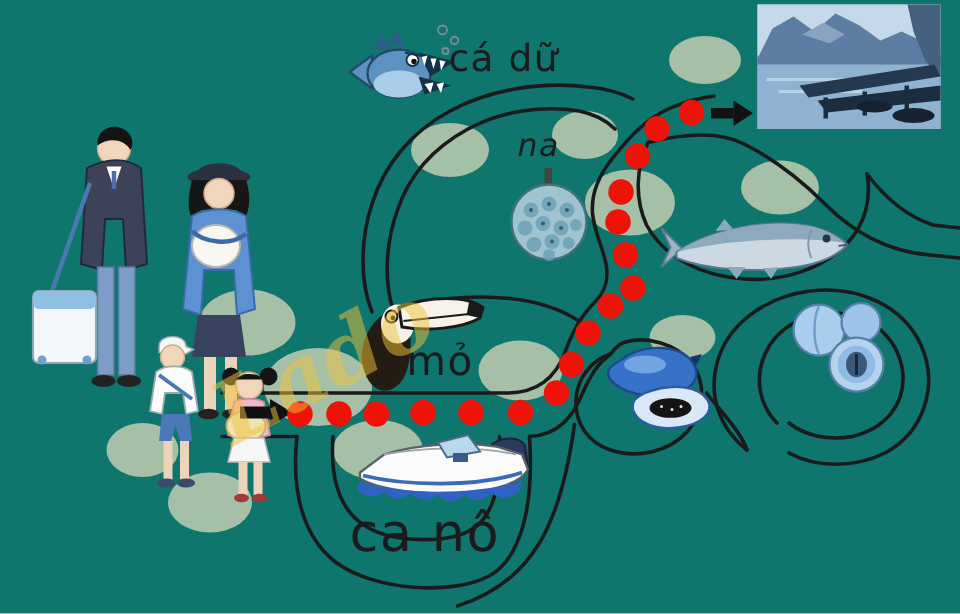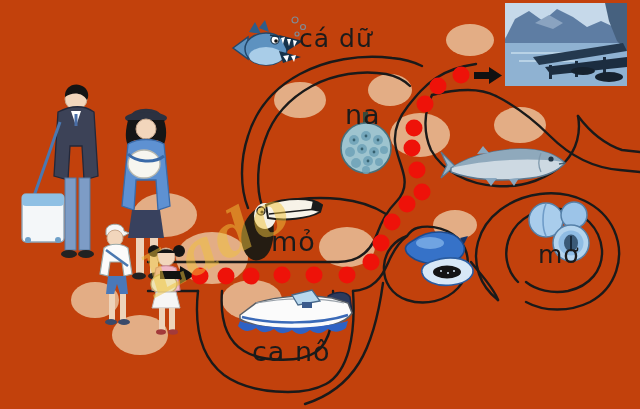--- a/index.html
+++ b/index.html
@@ -1,31 +1,31 @@
 <!DOCTYPE html>
 <html><head>
 <meta charset="utf-8">
 <style>
   html,body{margin:0;padding:0;background:#fff;}
   .stage{
-    position:relative;width:640px;height:409px;background:#c2410c;overflow:hidden;
+    position:relative;width:640px;height:409px;background:#0f766e;overflow:hidden;
     font-family:"DejaVu Sans",sans-serif;
   }
   svg{position:absolute;left:0;top:0;}
   .word-label{
     position:absolute;color:#1b1b1b;font-weight:400;letter-spacing:1px;
     font-family:"DejaVu Sans",sans-serif;white-space:nowrap;
   }
   .lbl-ca-du   {left:299px;top:24px;font-size:25px;}
-  .lbl-na      {left:345px;top:99px;font-size:27px;}
+  .lbl-na      {left:345px;top:85px;font-size:21px;font-style:italic;}
   .lbl-ca-lu-du{left:450px;top:108px;font-size:24px;}
   .lbl-mo      {left:271px;top:226px;font-size:27px;text-align:center;}
   .lbl-du-du   {left:394px;top:265px;font-size:24px;}
   .lbl-mo-qua  {left:538px;top:240px;font-size:25px;}
-  .lbl-ca-no   {left:252px;top:336px;font-size:27px;}
+  .lbl-ca-no   {left:233px;top:336px;font-size:35px;}
   .watermark-text{
     position:absolute;left:130px;top:250px;font-size:58px;font-style:italic;font-weight:bold;
     font-family:"DejaVu Serif",serif;color:#f0c23c;opacity:.5;
     transform:rotate(-28deg);transform-origin:left top;pointer-events:none;
   }
 </style>
 </head>
 <body>
 
 <div class="stage">
@@ -300,18 +300,17 @@
         <circle cx="414" cy="128" r="8.5" fill="#ee1209"></circle>
         <circle cx="425" cy="104" r="8.5" fill="#ee1209"></circle>
         <circle cx="438" cy="86" r="8.5" fill="#ee1209"></circle>
         <circle cx="461" cy="75" r="8.5" fill="#ee1209"></circle>
       </g>
 </svg>
 
 <div class="word-label lbl-ca-du">cá dữ</div>
 <div class="word-label lbl-na">na</div>
 <div class="word-label lbl-mo">mỏ</div>
-<div class="word-label lbl-mo-qua">mơ</div>
 <div class="word-label lbl-ca-no">ca nô</div>
 
 <div class="watermark-text">Lado</div>
 
 </div>
 
 </body></html>

